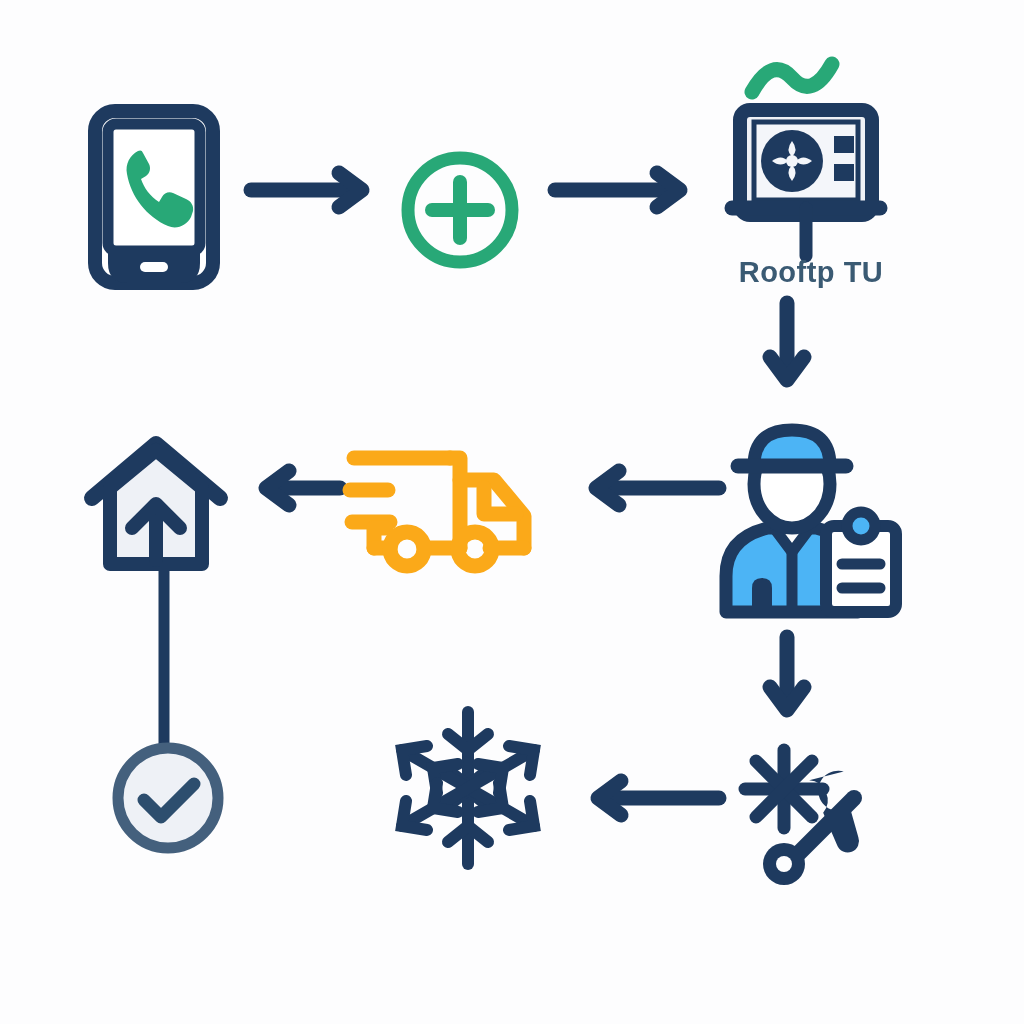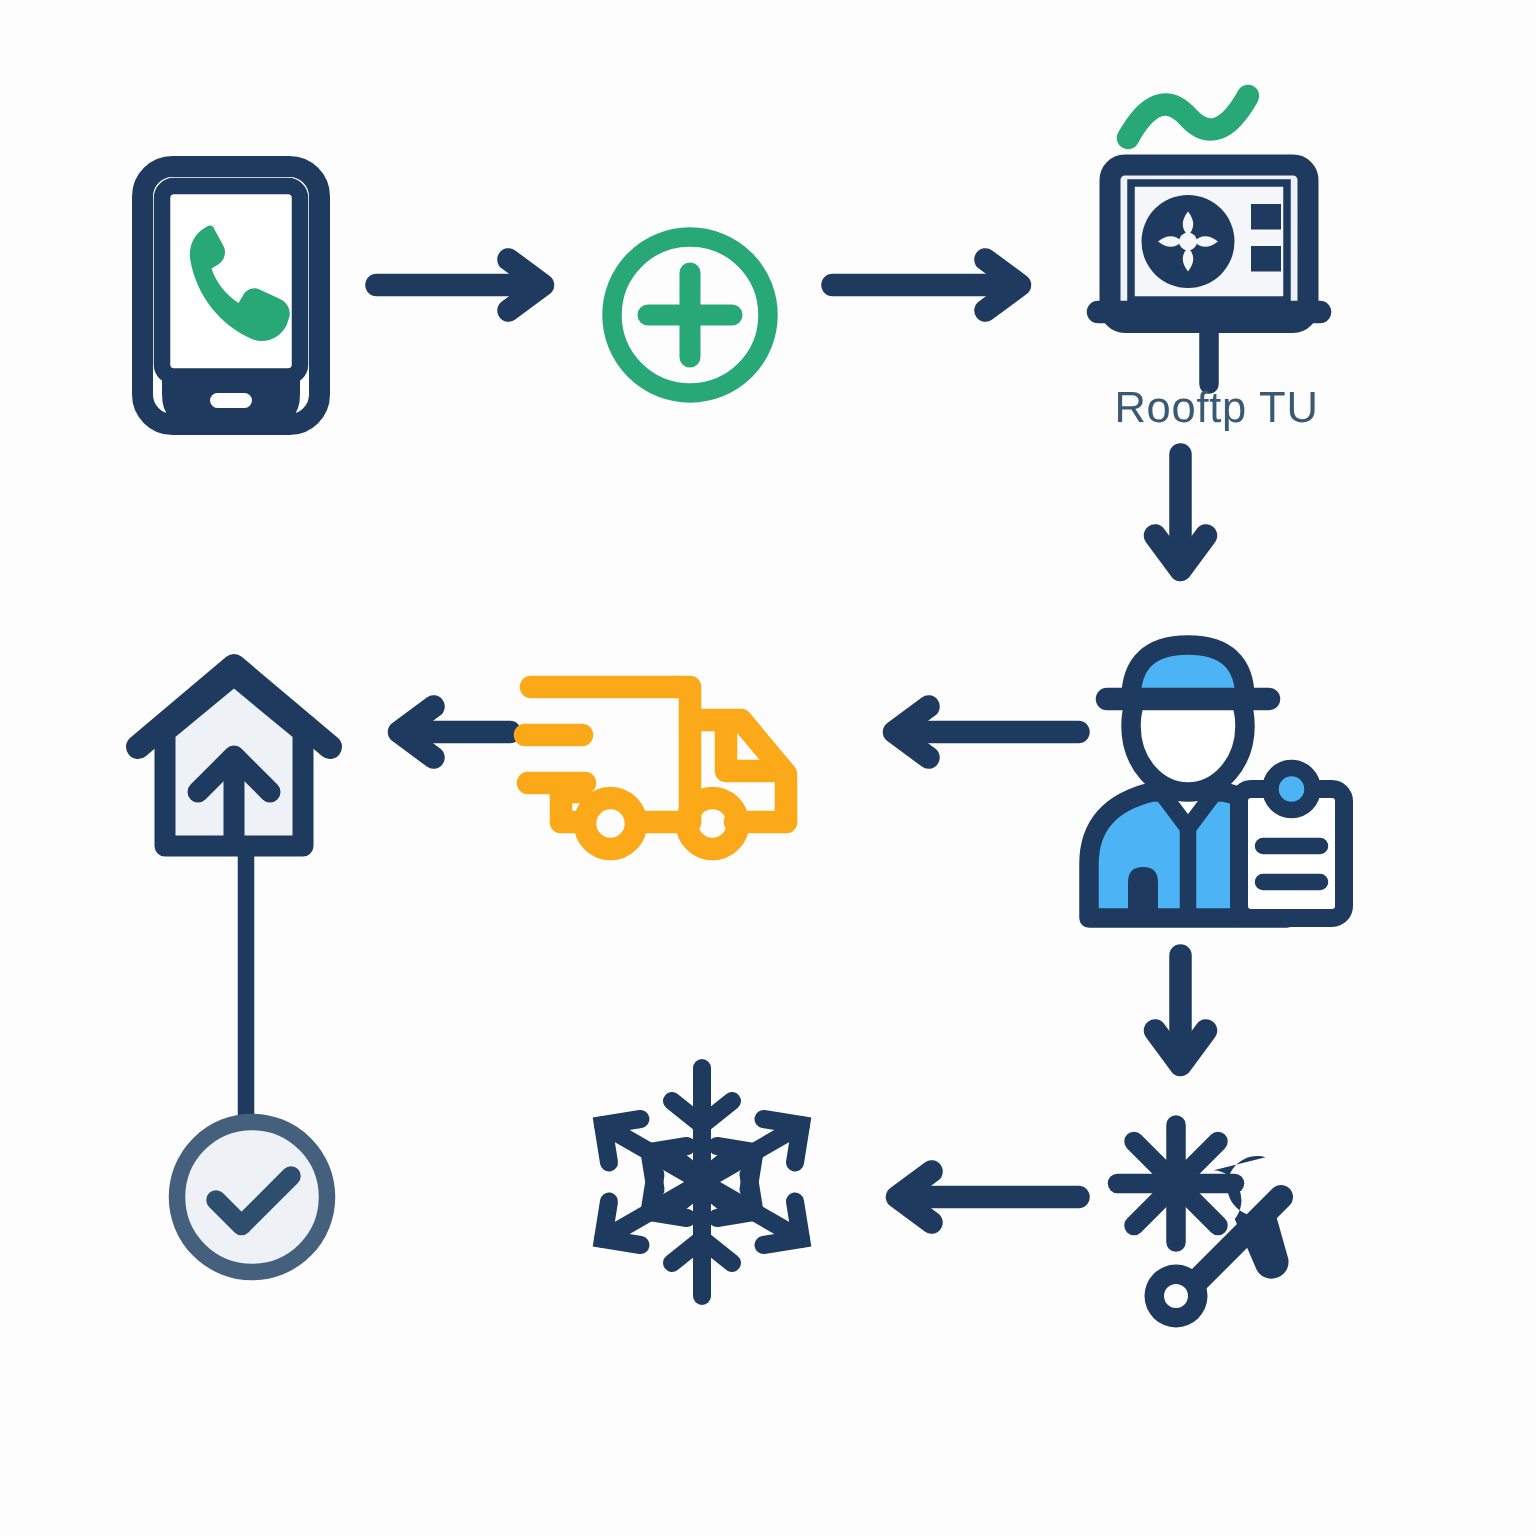--- a/index.html
+++ b/index.html
@@ -18,21 +18,21 @@
     background: #fdfdfe;
     overflow: hidden;
   }
   .node {
     position: absolute;
   }
   .label {
     position: absolute;
     font-family: "Liberation Sans", sans-serif;
     font-size: 29px;
-    font-weight: 400;
+    font-weight: 700;
     letter-spacing: 0.5px;
     color: #3a5a73;
     white-space: nowrap;
     text-align: center;
   }
   svg { display: block; overflow: visible; }
 </style>
 </head>
 <body>
 

